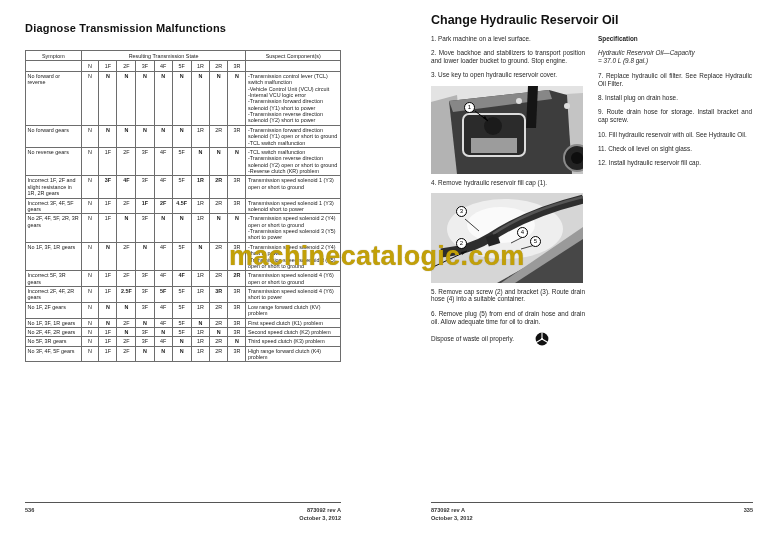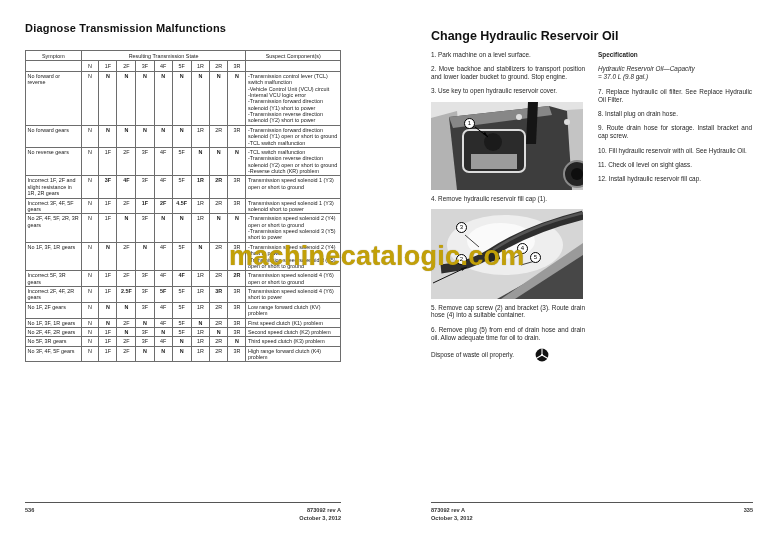--- a/index.html
+++ b/index.html
@@ -11,21 +11,21 @@
   .lp-title{font-size:11px;font-weight:bold;letter-spacing:.2px;margin:0 0 16px 0;color:#111;}
   table.diag{border-collapse:collapse;width:316px;font-size:5.4px;line-height:1.18;color:#222;}
   table.diag th,table.diag td{border:0.5px solid #6d6d6d;padding:1px 1.5px;vertical-align:top;font-weight:normal;}
   table.diag th{text-align:center;padding:1.5px 1px;}
   td.sym{width:58px;text-align:left;}
   td.st{width:16px;text-align:center;}
   td.sus{width:104px;text-align:left;}
   td.st.b{font-weight:bold;}
   td.sus div{margin:0;}
   
-  .page-right{position:absolute;left:431px;top:29px;width:322px;}
+  .page-right{position:absolute;left:431px;top:13px;width:322px;}
   .rp-title{font-size:12.5px;font-weight:bold;margin:0 0 8px 0;color:#111;}
   .rp-cols{display:flex;gap:13px;}
   .col{width:154px;}
   .col p{font-size:6.4px;line-height:1.22;margin:0 0 6.5px 0;text-align:justify;}
   .spec-head{font-weight:bold;text-align:left !important;}
   .spec-line{font-style:italic;margin:0 !important;text-align:left !important;}
   .spec-block{margin:0 0 7px 0;}
   .figure{position:relative;width:152px;margin:2px 0 5px 0;}
   .figure svg{display:block;}
   .callout{position:absolute;width:9px;height:9px;border:1px solid #000;border-radius:50%;

